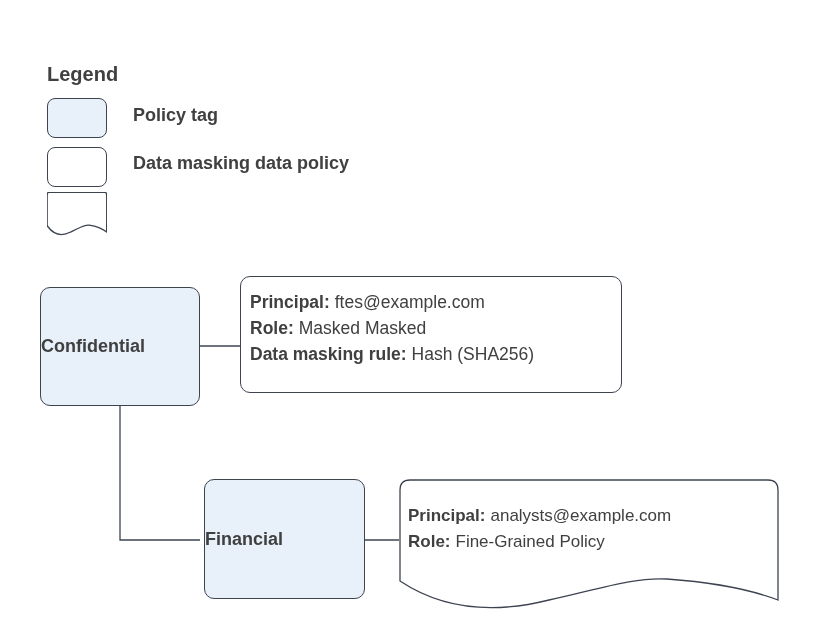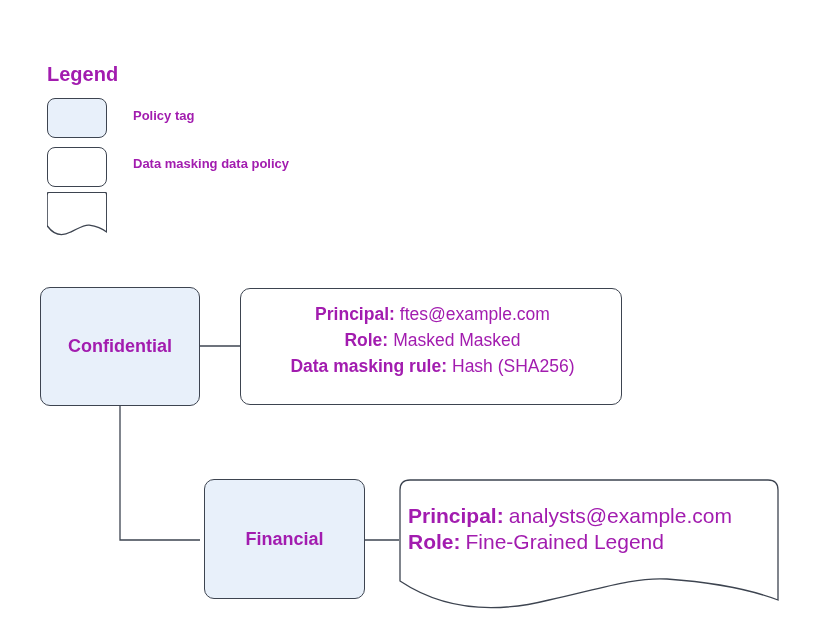--- a/index.html
+++ b/index.html
@@ -6,56 +6,55 @@
     margin: 0;
     padding: 0;
     background: #ffffff;
   }
   .canvas {
     position: relative;
     width: 820px;
     height: 640px;
     background: #ffffff;
     font-family: "Liberation Sans", sans-serif;
-    color: #a21caf;
+    color: #404040;
     overflow: hidden;
   }
   .abs { position: absolute; }
 
   
   .legend-title {
     left: 47px; top: 63px;
     font-size: 20px;
     font-weight: bold;
     line-height: 22px;
   }
   .swatch-rect {
     width: 60px; height: 40px;
     box-sizing: border-box;
     background: #ffffff;
     border: 1.3px solid #3d4450;
     border-radius: 8px;
   }
   .swatch-blue { background: #e8f0fa; }
   .legend-label {
-    font-size: 13px;
+    font-size: 18px;
     font-weight: bold;
     line-height: 21px;
     white-space: nowrap;
   }
 
   
   .tag-node {
     box-sizing: border-box;
     background: #e8f0fa;
     border: 1.4px solid #3d4450;
     border-radius: 10px;
     display: flex;
     align-items: center;
-    justify-content: center;
     font-size: 18px;
     font-weight: bold;
   }
   .policy-box {
     box-sizing: border-box;
     background: #ffffff;
     border: 1.3px solid #3d4450;
     border-radius: 10px;
     font-size: 17.5px;
     line-height: 26px;
@@ -66,21 +65,21 @@
     font-weight: bold;
     margin-right: 5px;
   }
   .doc-node svg.doc-shape-svg {
     position: absolute;
     top: 0; left: 0;
   }
   .doc-content {
     position: relative;
     padding: 24px 0 0 9px;
-    font-size: 21px;
+    font-size: 17px;
     line-height: 26px;
     white-space: nowrap;
   }
   .connector-layer {
     position: absolute;
     left: 0; top: 0;
     pointer-events: none;
   }
 </style>
 </head>
@@ -103,21 +102,21 @@
   <svg class="connector-layer" width="820" height="640" viewBox="0 0 820 640">
     <line x1="200" y1="346" x2="240" y2="346" stroke="#3d4450" stroke-width="1.3"></line>
     <polyline points="120,406 120,540 200,540" fill="none" stroke="#3d4450" stroke-width="1.3"></polyline>
     <line x1="361" y1="540" x2="399" y2="540" stroke="#3d4450" stroke-width="1.3"></line>
   </svg>
 
   <div class="abs tag-node" style="left:40px; top:287px; width:160px; height:119px;">
     <span>Confidential</span>
   </div>
 
-  <div class="abs policy-box" style="left:240px; top:288px; width:382px; height:117px;text-align:center;">
+  <div class="abs policy-box" style="left:240px; top:276px; width:382px; height:117px;">
     <div>
       <span class="field-label">Principal:</span><span>ftes@example.com</span>
     </div>
     <div>
       <span class="field-label">Role:</span><span>Masked Masked</span>
     </div>
     <div>
       <span class="field-label">Data masking rule:</span><span>Hash (SHA256)</span>
     </div>
   </div>
@@ -128,18 +127,18 @@
 
   <div class="abs doc-node" style="left:399px; top:479px; width:381px; height:136px;">
     <svg class="doc-shape-svg" width="381" height="136" viewBox="0 0 381 136">
       <path d="M 1 102 C 40 128 90 136 150 121 C 200 110 235 98 268 100 C 310 103 350 110 379 121 L 379 11 Q 379 1 369 1 L 11 1 Q 1 1 1 11 Z" fill="#ffffff" stroke="#3d4450" stroke-width="1.3"></path>
     </svg>
     <div class="doc-content">
       <div>
         <span class="field-label">Principal:</span><span>analysts@example.com</span>
       </div>
       <div>
-        <span class="field-label">Role:</span><span>Fine-Grained Legend</span>
+        <span class="field-label">Role:</span><span>Fine-Grained Policy</span>
       </div>
     </div>
   </div>
 
 </div>
 
 </body></html>

